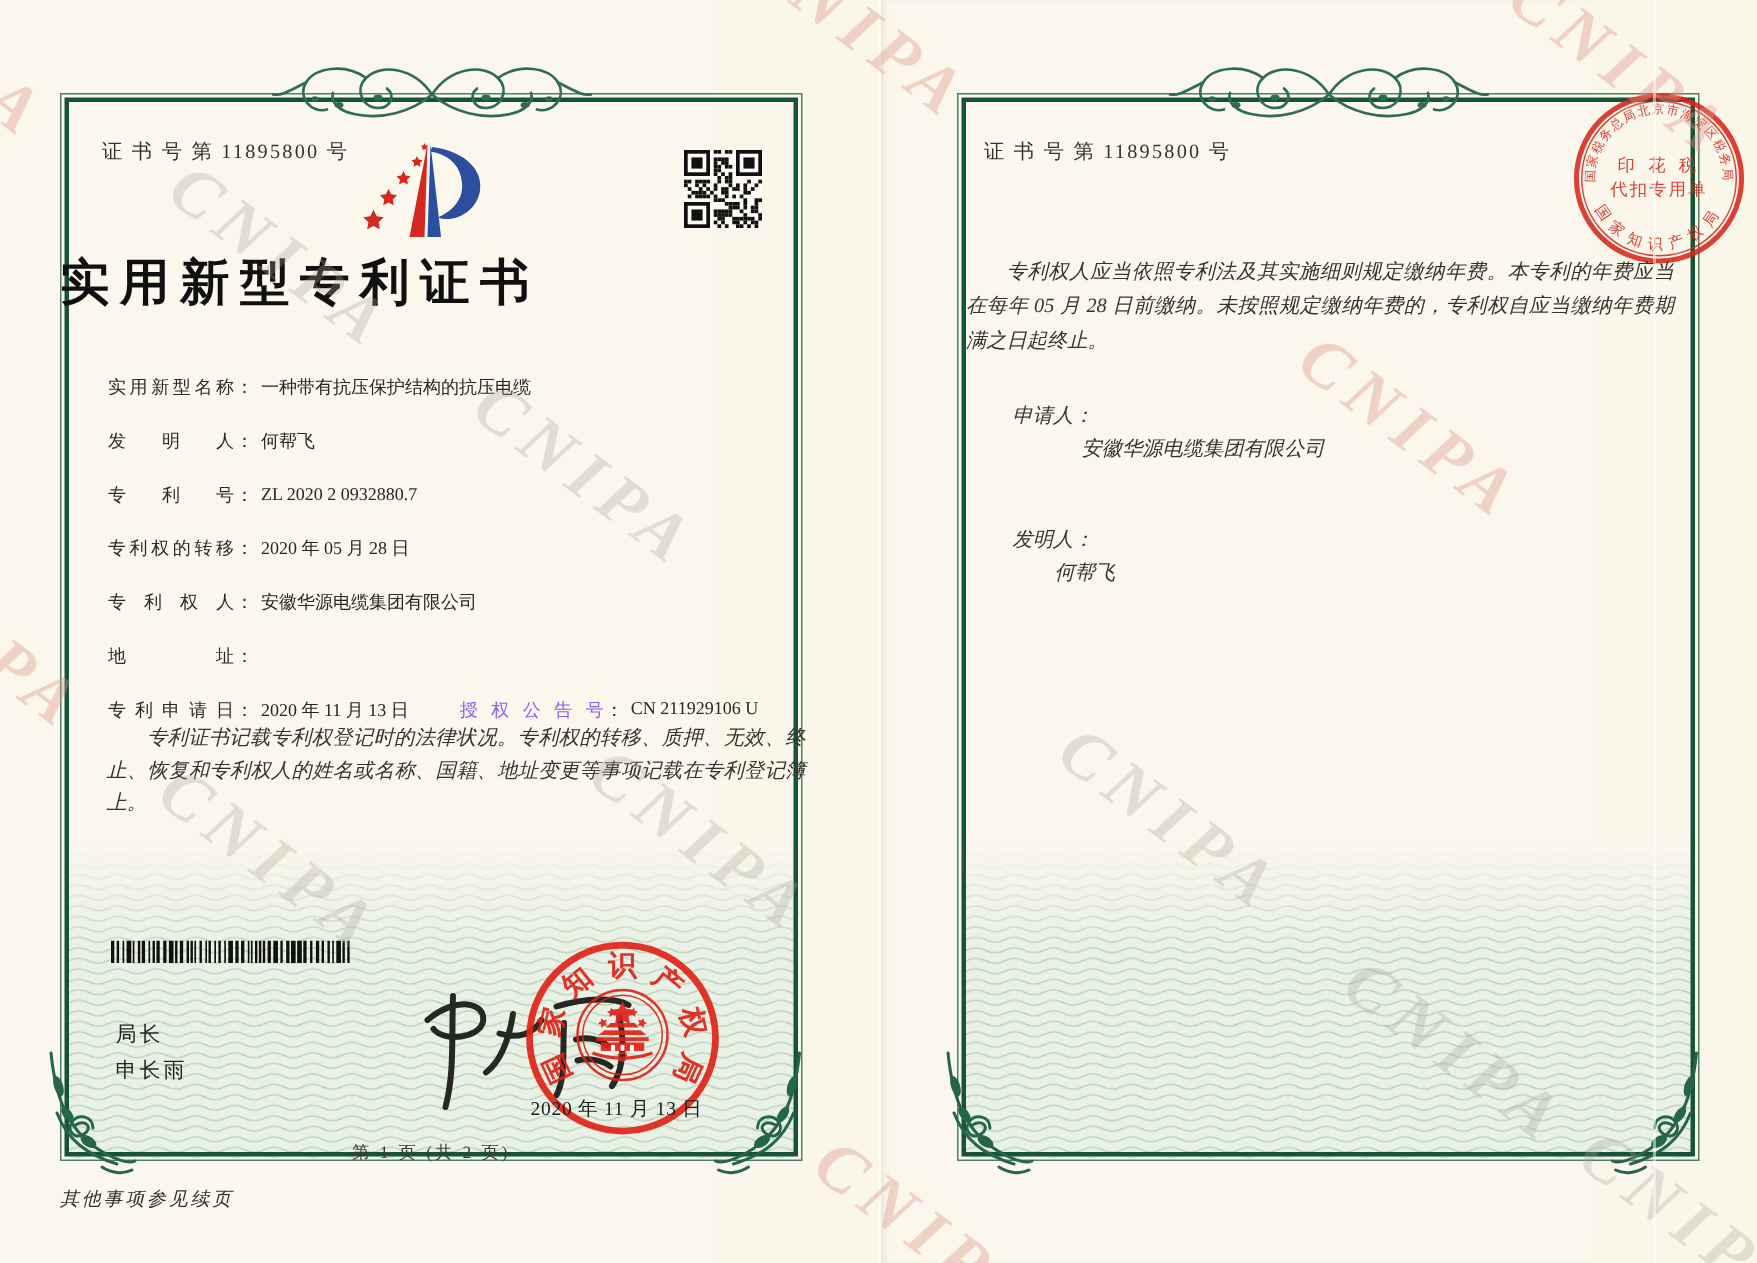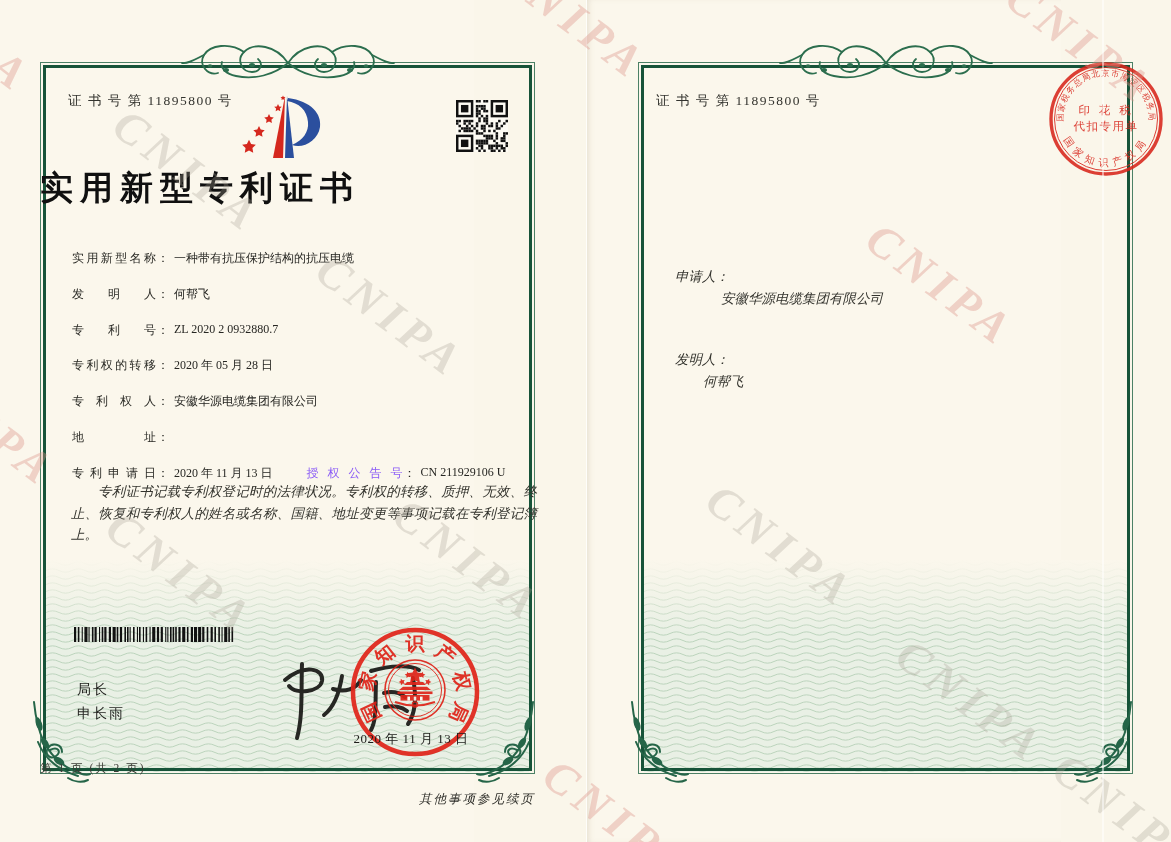--- a/index.html
+++ b/index.html
@@ -34,25 +34,25 @@
   .fvalue{color:#262622}
   .pair2{margin-left:34px;display:flex}
   .kai{font-style:italic}
   .paras{position:absolute;left:71px;top:481px;width:466px;font-size:13.5px;line-height:1.6;
          text-align:justify;color:#34342e}
   .paras p{margin:0;text-indent:2em}
   .p2para{position:absolute;left:57px;top:170px;width:472px;font-size:13.5px;line-height:1.7;
           text-align:justify;text-indent:2em;color:#34342e;margin:0}
   .infoline{position:absolute;font-size:13.5px;color:#34342e;white-space:nowrap}
   .director{position:absolute;left:77px;font-size:14px;letter-spacing:2px;color:#232320}
-  .pfooter{position:absolute;top:761px;width:495px;text-align:left;font-size:11.5px;
+  .pfooter{position:absolute;top:761px;width:495px;text-align:center;font-size:11.5px;
            letter-spacing:2px;color:#3a3a34}
   #p1 .pfooter{left:40px}
   #p2 .pfooter{left:51px}
-  .note{position:absolute;left:40px;width:495px;top:791px;text-align:right;font-size:12.5px;
+  .note{position:absolute;left:40px;width:495px;top:791px;text-align:left;font-size:12.5px;
         letter-spacing:2px;color:#30302b}
   .ornament{position:absolute;pointer-events:none}
   .wm{position:absolute;font-size:46px;font-style:italic;letter-spacing:7px;font-weight:bold;
       transform:rotate(37deg);transform-origin:left top;pointer-events:none;white-space:nowrap;z-index:6}
   .wm-p{color:rgba(222,148,138,.38)}
   .wm-g{color:rgba(170,162,148,.30)}
   .fold{position:absolute;left:1102px;top:0;width:2px;height:842px;background:rgba(255,255,255,.5);z-index:7}
   .sealdate{font-family:"Liberation Serif",serif}
   svg text{font-family:"Liberation Serif","DejaVu Serif",serif}
 </style>
@@ -441,20 +441,21 @@
       <text font-size="8.2" fill="#d8261c" letter-spacing="1.2">
         <textPath href="#arcTop2" startOffset="50%" text-anchor="middle">国家税务总局北京市海淀区税务局</textPath>
       </text>
       <text font-size="10" fill="#d8261c" letter-spacing="5">
         <textPath href="#arcBot2" startOffset="50%" text-anchor="middle">国家知识产权局</textPath>
       </text>
       <text x="59" y="54" text-anchor="middle" font-size="11.5" fill="#d8261c" letter-spacing="3">印 花 税</text>
       <text x="59" y="70" text-anchor="middle" font-size="11.5" fill="#d8261c" letter-spacing="1.5">代扣专用单</text>
     </svg>
 
+    <p class="p2para kai">专利权人应当依照专利法及其实施细则规定缴纳年费。本专利的年费应当在每年 05 月 28 日前缴纳。未按照规定缴纳年费的，专利权自应当缴纳年费期满之日起终止。</p>
 
     <div class="infoline kai" style="left:88px;top:268px">申请人：</div>
     <div class="infoline kai" style="left:134px;top:290px">安徽华源电缆集团有限公司</div>
     <div class="infoline kai" style="left:88px;top:351px">发明人：</div>
     <div class="infoline kai" style="left:116px;top:373px">何帮飞</div>
 
   </div>
 
   <div class="fold"></div>
 <div class="wm wm-p" style="left: -95px; top: -42px;">CNIPA</div>

